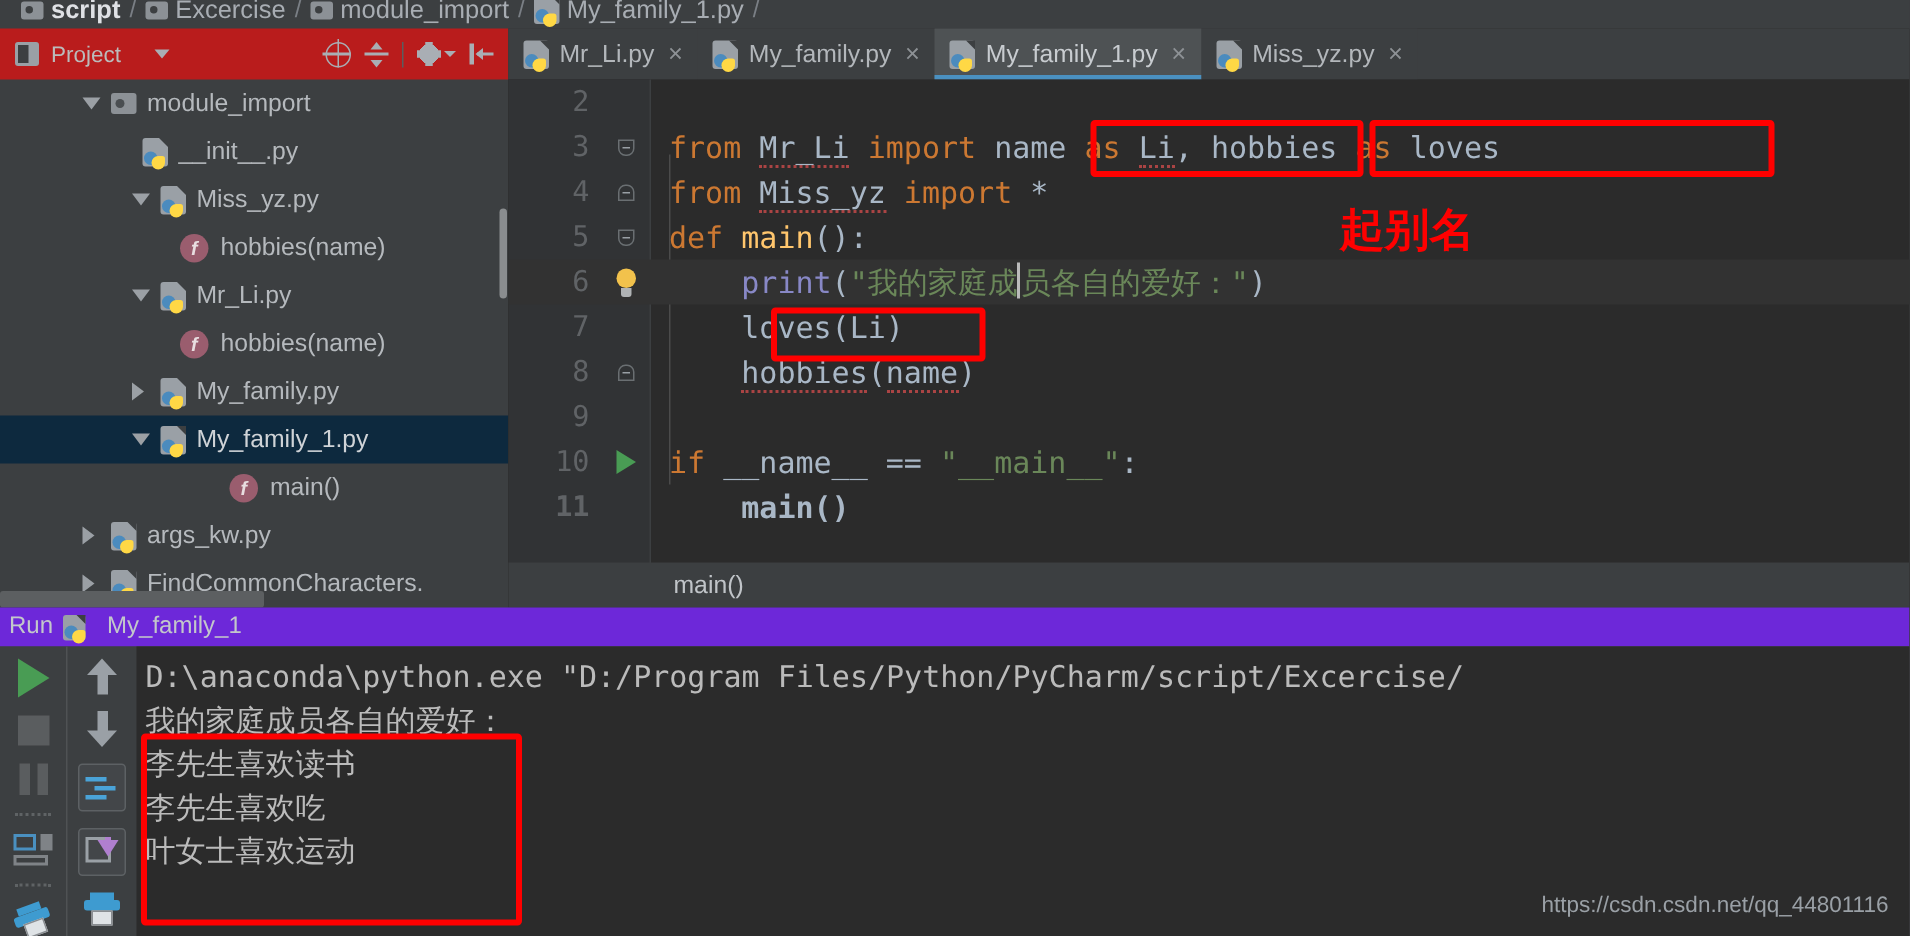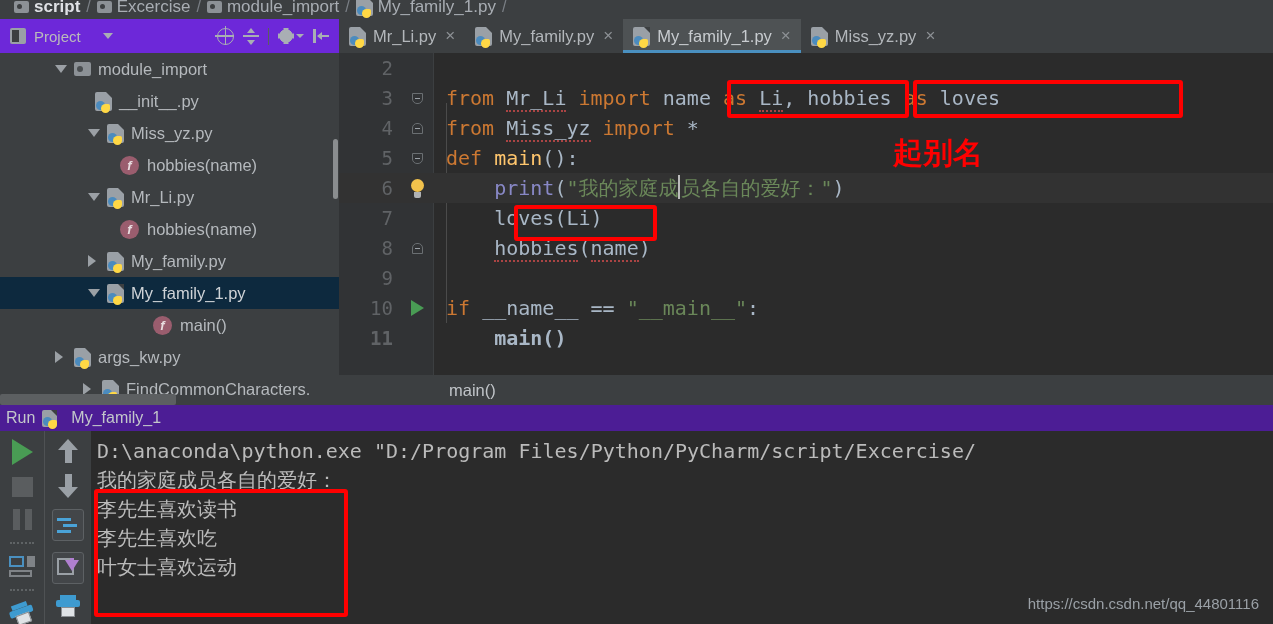--- a/index.html
+++ b/index.html
@@ -35,21 +35,21 @@
     border-radius:50%; background:#3c3f41;
   }
 
   
   .project-panel {
     position: absolute; left: 0; top: 19px; width: 339px; height: 386px;
     background: #3c3f41;
   }
   .project-header {
     height: 34px; display: flex; align-items: center; padding: 0 4px 0 10px;
-    background: #6d28d9;
+    background: #b91c1c;
   }
   .ic-proj {
     width: 16px; height: 16px; flex: none; margin-right: 8px; position: relative;
     background: #9aa0a6; border-radius: 2px;
   }
   .ic-proj::before {
     content:""; position:absolute; left:2px; top:2px; width:7px; height:12px;
     background:#3c3f41; border-right: 1px solid #9aa0a6;
   }
   .project-title { font-size: 15px; color: #bbbbbb; }
@@ -242,21 +242,21 @@
     font-size: 16.5px; color: #c0c4c8;
   }
 
   
   .run-panel {
     position: absolute; left: 0; top: 405px; width: 1273px; height: 219px;
     background: #3c3f41;
   }
   .run-header {
     height: 26px; display: flex; align-items: center; gap: 7px; padding-left: 6px;
-    font-size: 16px; color: #c3c7cb; background: #4c1d95;
+    font-size: 16px; color: #c3c7cb; background: #6d28d9;
   }
   .run-body { position: relative; height: 193px; background: #3c3f41; }
   .run-toolbar-a {
     position: absolute; left: 0; top: 0; width: 44px; height: 193px;
     display: flex; flex-direction: column; align-items: center; padding-top: 8px; gap: 12px;
   }
   .run-toolbar-b {
     position: absolute; left: 44px; top: 0; width: 47px; height: 193px;
     display: flex; flex-direction: column; align-items: center; padding-top: 8px; gap: 11px;
     border-left: 1px solid #4f5254;
@@ -434,21 +434,21 @@
         <span>main()</span>
       </div>
       <div class="tree-row" style="padding-left:55px;">
         <span class="twisty closed"></span>
         <span class="ic-py" style="margin-left:4px;">
             <i class="snake1"></i>
             <i class="snake2"></i>
           </span>
         <span>args_kw.py</span>
       </div>
-      <div class="tree-row" style="padding-left:83px;">
+      <div class="tree-row" style="padding-left:55px;">
         <span class="twisty closed"></span>
         <span class="ic-py" style="margin-left:4px;">
             <i class="snake1"></i>
             <i class="snake2"></i>
           </span>
         <span>FindCommonCharacters.</span>
       </div>
       <div class="tree-scrollbar"></div>
     </div>
     <div class="panel-vscroll"></div>

